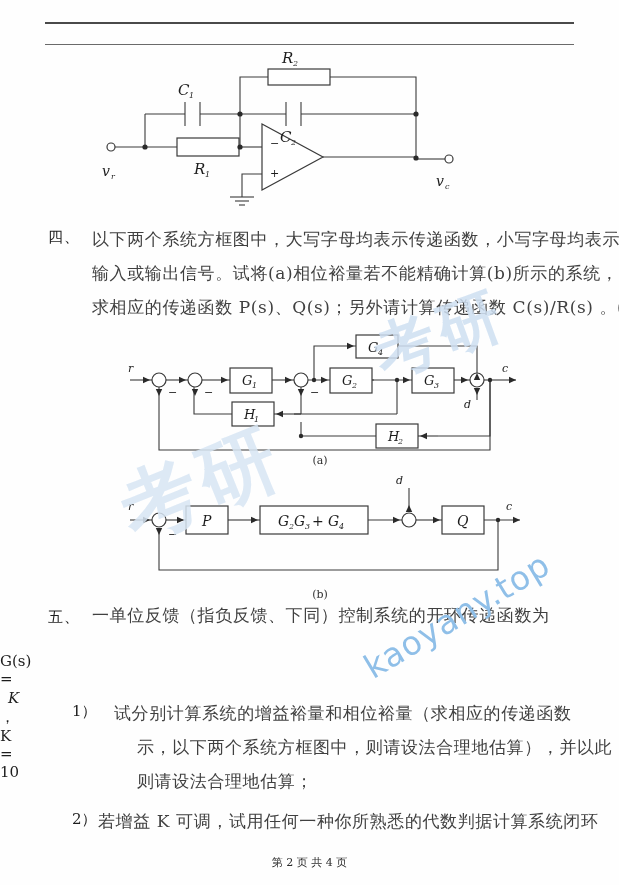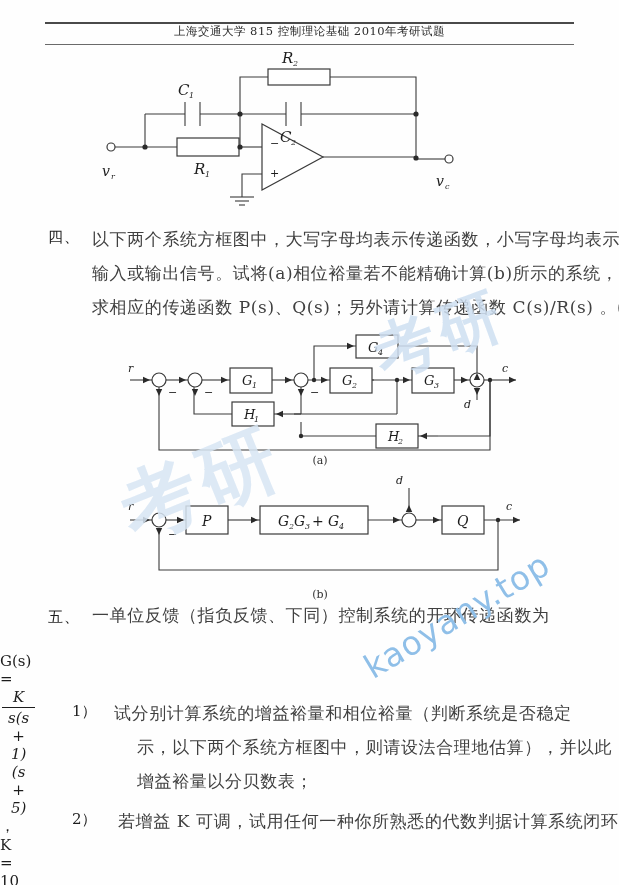--- a/index.html
+++ b/index.html
@@ -155,21 +155,20 @@
 
 <div id="page">
 
   <div class="wm-layer">
     <div class="wm-cjk a">考研</div>
     <div class="wm-cjk b">考研</div>
     <div class="wm-latin">kaoyany.top</div>
   </div>
 
   <div class="header-rule top"></div>
-  <div class="header-title">上海交通大学 815 控制理论基础 2010年考研试题</div>
   <div class="header-rule bottom"></div>
 
   <div class="figure" style="left:80px; top:52px;">
     <svg width="470" height="160" viewBox="0 0 470 160">
 
       <path class="ln" d="M160 62 L160 25 L225 25"></path>
       <rect class="bx" x="188" y="17" width="62" height="16"></rect>
       <path class="ln" d="M250 25 L336 25 L336 62"></path>
 
       <path class="ln" d="M65 62 L65 95"></path>
@@ -372,29 +371,29 @@
   </div>
 
   <div class="q-block">
     <div class="q-num" style="left:48px; top:608px;">五、</div>
     <div class="q-line" style="left:92px; top:604px;">一单位反馈（指负反馈、下同）控制系统的开环传递函数为</div>
 
     <div class="formula" style="top:652px;">
       <span class="ital">G(s) =</span>
       <span class="frac">
         <span class="num">K</span>
-        <span class="den">s(s + 1)(s + 5)</span>
       </span>
       <span>，</span>
       <span class="ital">K = 10</span>
     </div>
 
     <div class="sub-num" style="left:72px; top:702px;">1）</div>
-    <div class="q-line" style="left:114px; top:702px;">试分别计算系统的增益裕量和相位裕量（判断系统是否稳定</div>
+    <div class="q-line" style="left:114px; top:702px;">试分别计算系统的增益裕量和相位裕量（求相应的传递函数</div>
     <div class="q-line" style="left:137px; top:736px;">示，以下两个系统方框图中，则请设法合理地估算），并以此</div>
-    <div class="q-line" style="left:137px; top:770px;">增益裕量以分贝数表；</div>
+    <div class="q-line" style="left:137px; top:770px;">则请设法合理地估算；</div>
 
     <div class="sub-num" style="left:72px; top:810px;">2）</div>
-    <div class="q-line" style="left:118px; top:810px;">若增益 K 可调，试用任何一种你所熟悉的代数判据计算系统闭环</div>
-  </div>
-
+    <div class="q-line" style="left:98px; top:810px;">若增益 K 可调，试用任何一种你所熟悉的代数判据计算系统闭环</div>
+  </div>
+
+  <div class="footer">第 2 页  共 4 页</div>
 
 </div>
 
 </body></html>

